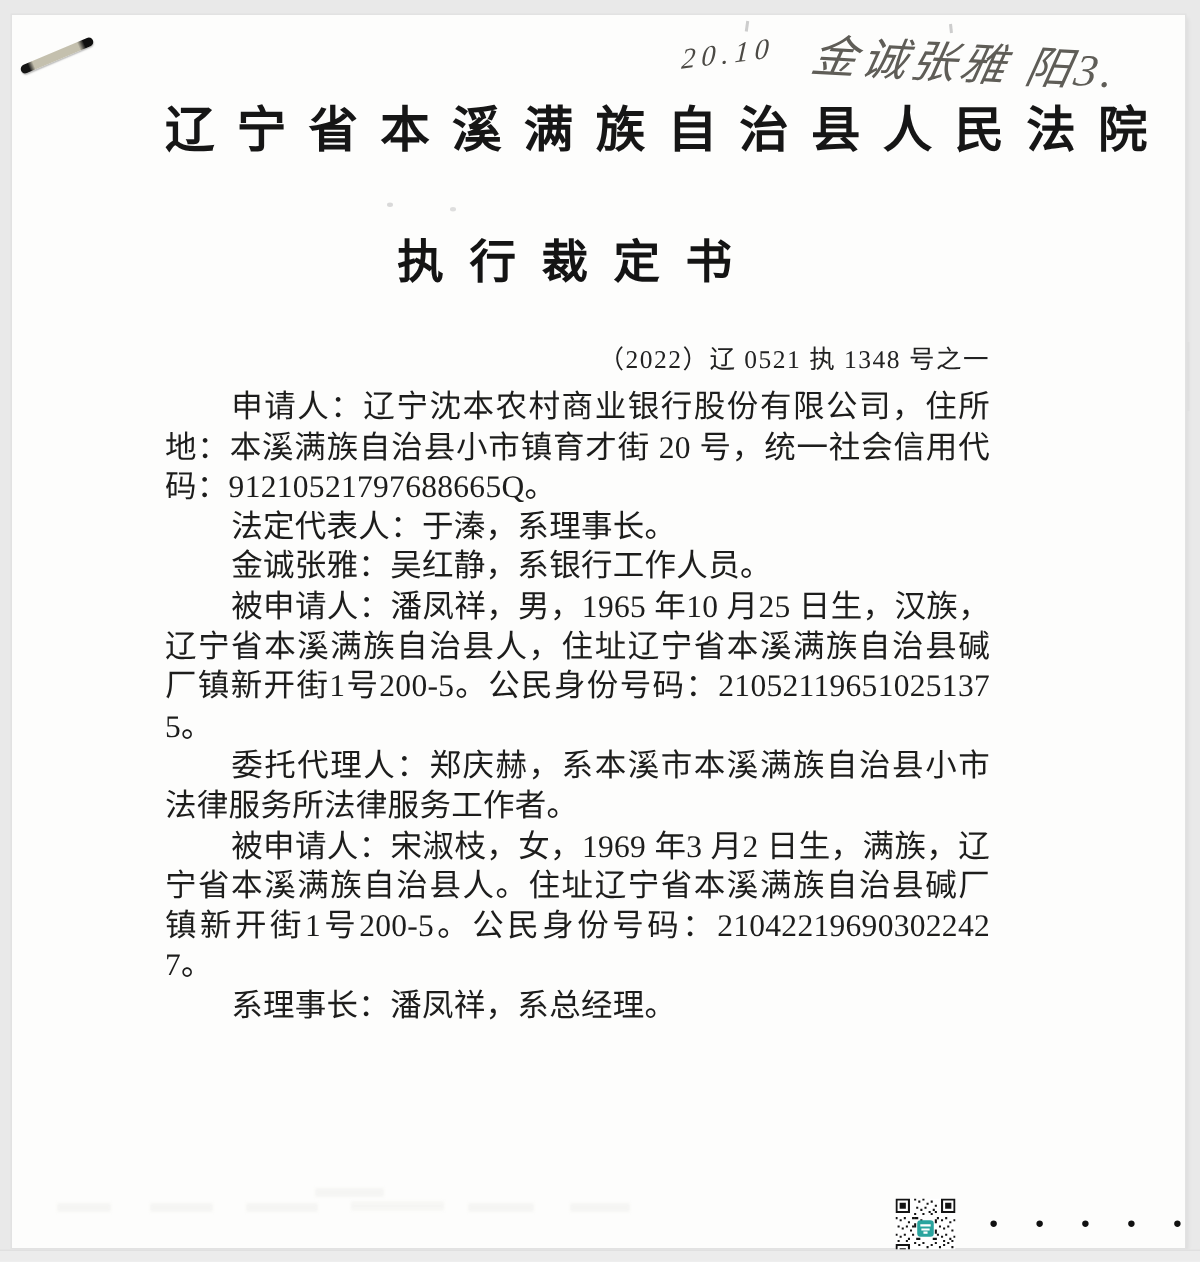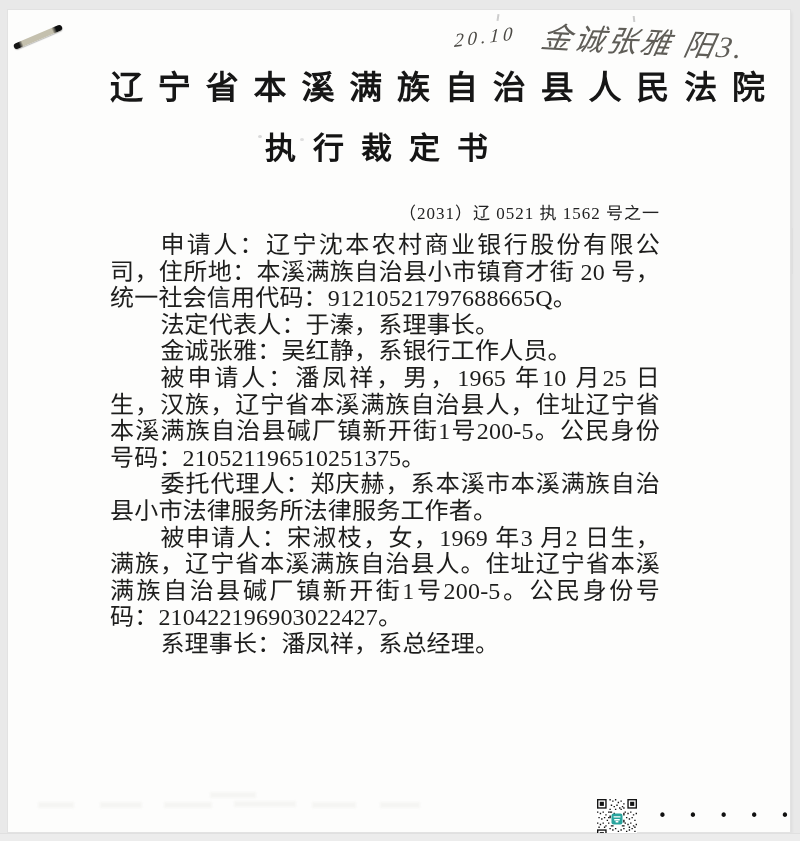--- a/index.html
+++ b/index.html
@@ -44,34 +44,34 @@
   .edge-line{position:absolute;left:783px;top:218px;width:2px;height:46px;background:#dfdfdf;}
   
   .content{width:550px;margin-left:102px;color:#1f1f1e;}
   .court-name{
     margin:0;padding-top:60px;
     font-size:33px;font-weight:bold;line-height:36px;
     letter-spacing:0.45em;text-align:center;white-space:nowrap;
     color:#161616;
   }
   .doc-title{
-    margin:20px 0 0 0;
+    margin:46px 0 0 0;
     font-size:31px;font-weight:bold;line-height:46px;
     letter-spacing:0.55em;text-align:center;white-space:nowrap;
     color:#141414;
   }
   .case-number{
     margin-top:30px;
     font-size:17px;line-height:24px;letter-spacing:1px;
     text-align:right;color:#222;
   }
   .doc-body{margin-top:6px;}
   .doc-body p{
     margin:0;
-    font-size:24px;line-height:26.6px;
+    font-size:21px;line-height:26.6px;
     text-align:justify;text-indent:2.1em;
     letter-spacing:0.2px;
     color:#1d1d1c;
     word-break:break-all;
   }
   
   .bleed{position:absolute;left:20px;top:780px;width:420px;height:26px;filter:blur(1px);opacity:.6;}
   .bleed i{position:absolute;display:block;background:#f1f1ee;height:6px;}
   .b1{left:10px;top:12px;width:36px;}
   .b2{left:72px;top:12px;width:42px;}
@@ -101,21 +101,21 @@
 
     <i class="speck sp1"></i>
     <i class="speck sp2"></i>
     <i class="speck sp3"></i>
     <i class="speck sp4"></i>
     <i class="edge-line"></i>
 
     <div class="content">
       <h1 class="court-name">辽宁省本溪满族自治县人民法院</h1>
       <h2 class="doc-title">执行裁定书</h2>
-      <div class="case-number">（2031）辽 0521 执 1562 号之一</div>
+      <div class="case-number">（2022）辽 0521 执 1348 号之一</div>
 
       <section class="doc-body">
         <p>申请人：辽宁沈本农村商业银行股份有限公司，住所地：本溪满族自治县小市镇育才街 20 号，统一社会信用代码：91210521797688665Q。</p>
         <p>法定代表人：于溱，系理事长。</p>
         <p>金诚张雅：吴红静，系银行工作人员。</p>
         <p>被申请人：潘凤祥，男，1965 年10 月25 日生，汉族，辽宁省本溪满族自治县人，住址辽宁省本溪满族自治县碱厂镇新开街1号200-5。公民身份号码：210521196510251375。</p>
         <p>委托代理人：郑庆赫，系本溪市本溪满族自治县小市法律服务所法律服务工作者。</p>
         <p>被申请人：宋淑枝，女，1969 年3 月2 日生，满族，辽宁省本溪满族自治县人。住址辽宁省本溪满族自治县碱厂镇新开街1号200-5。公民身份号码：210422196903022427。</p>
         <p>系理事长：潘凤祥，系总经理。</p>
       </section>

